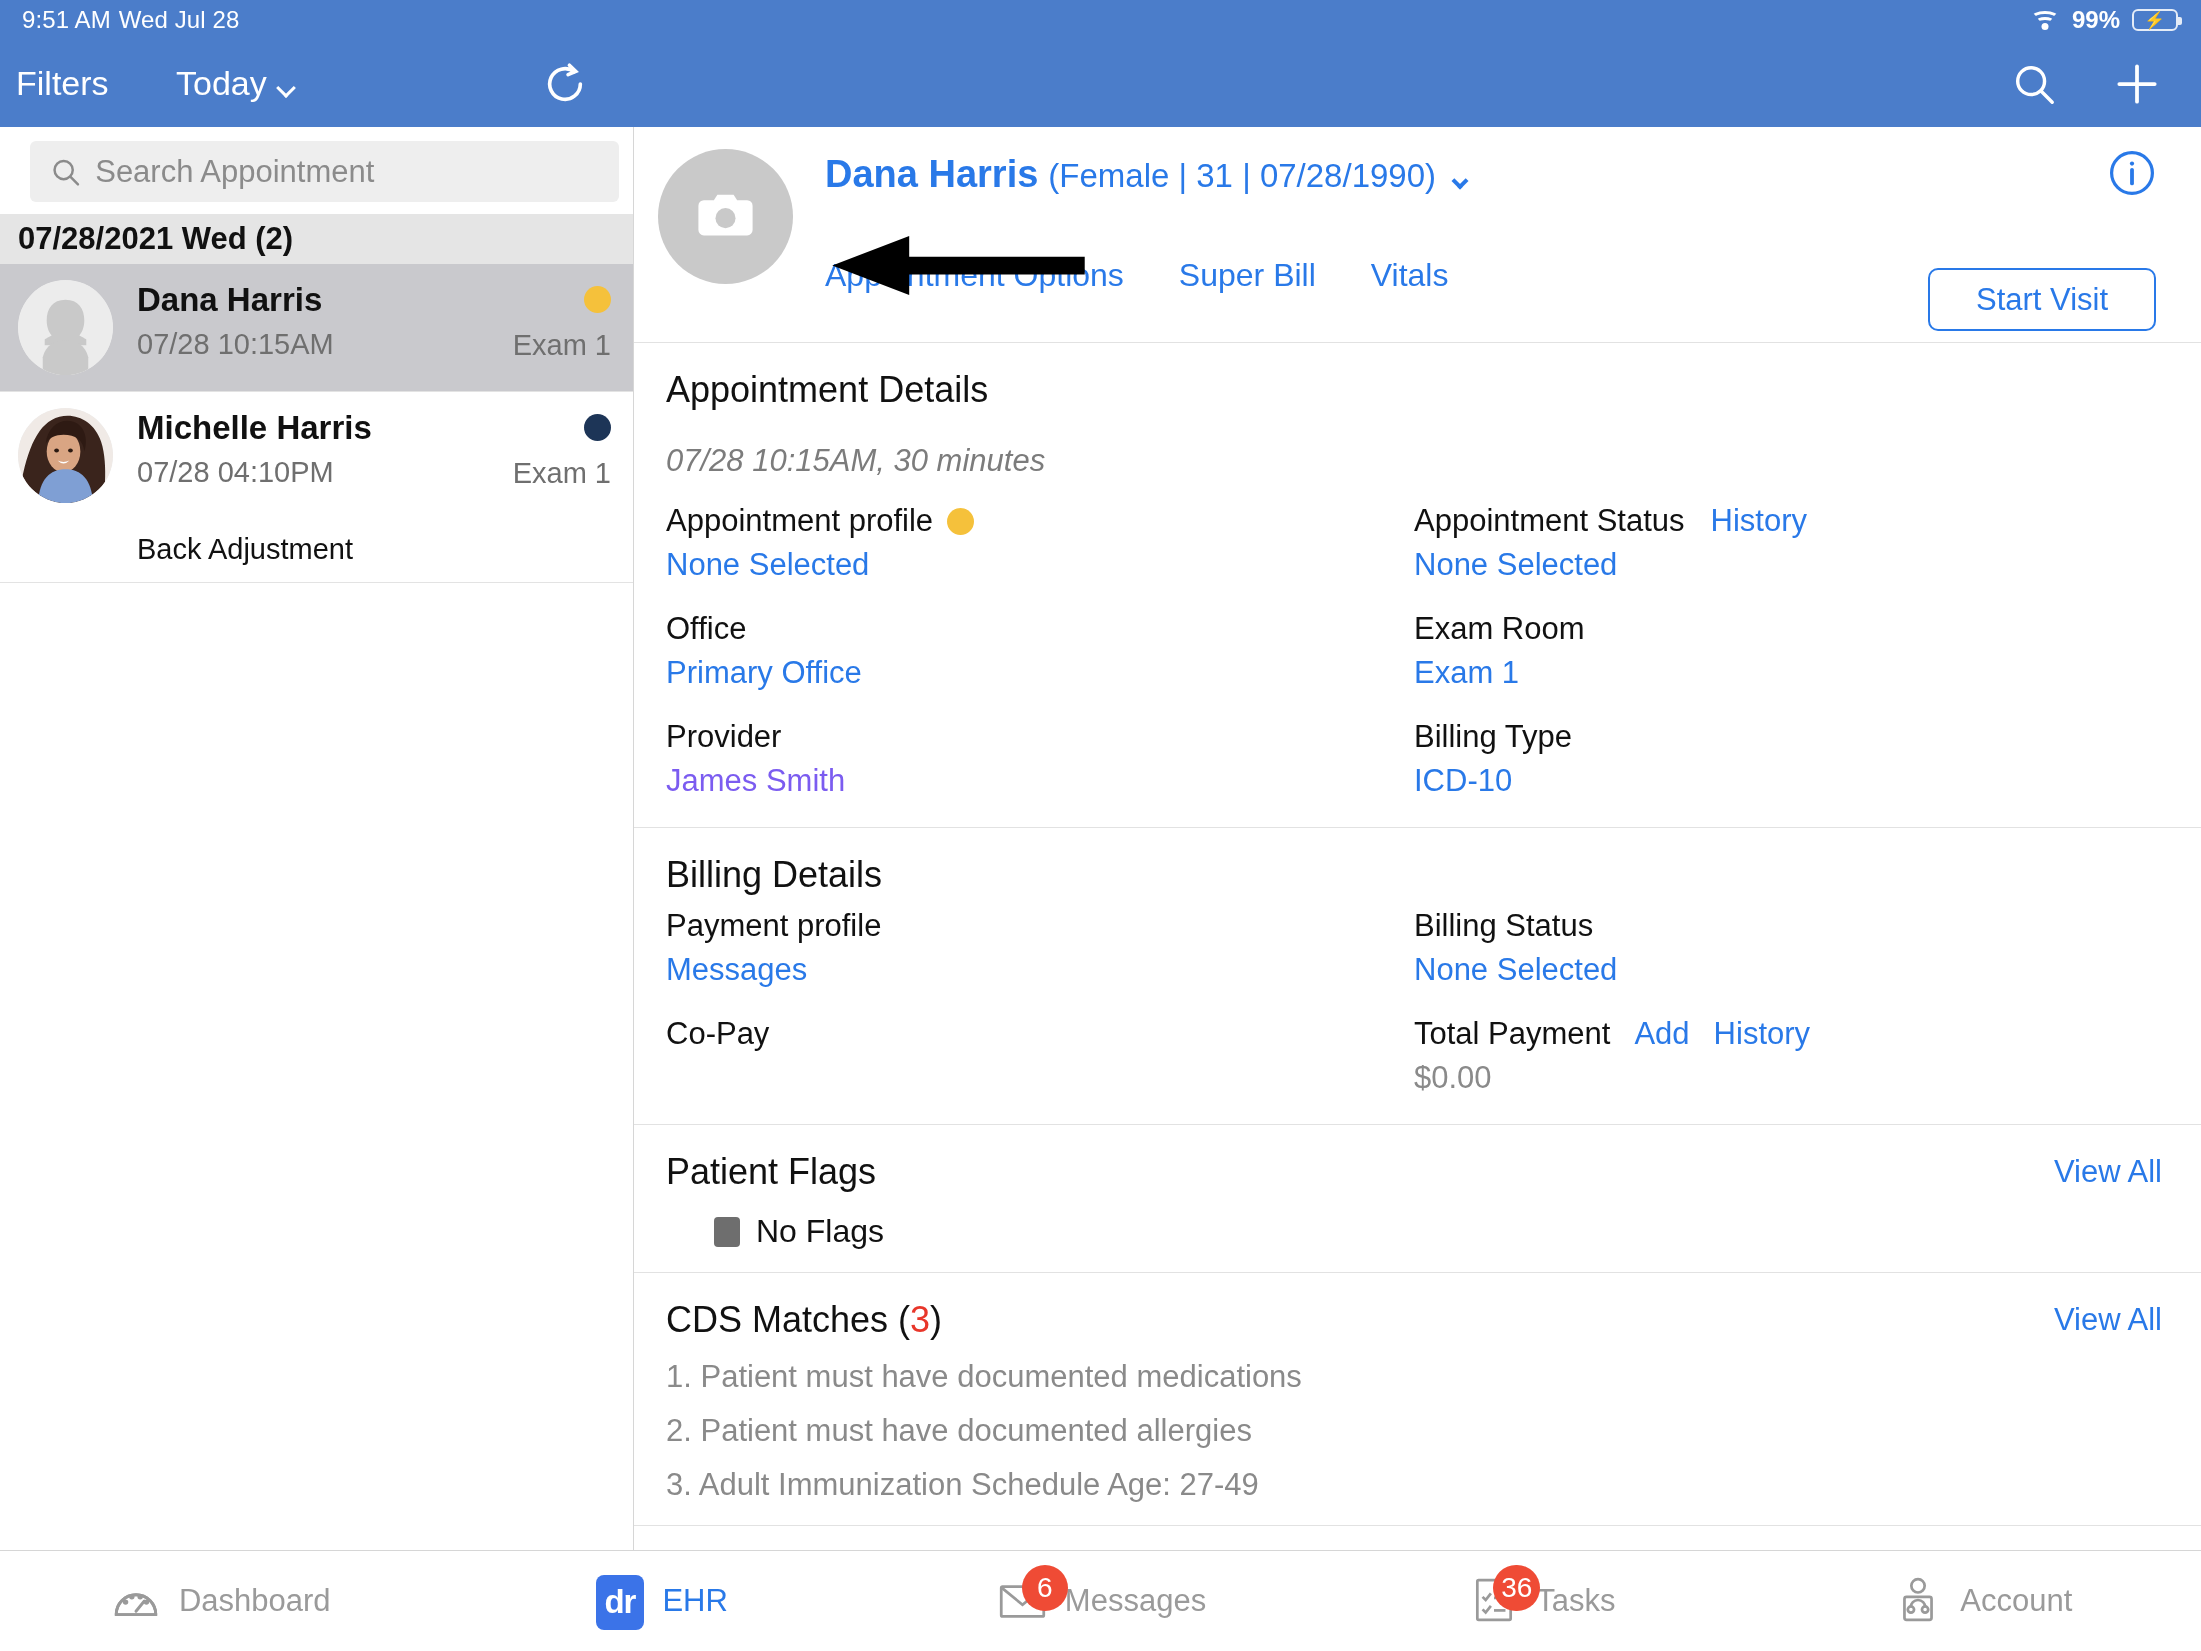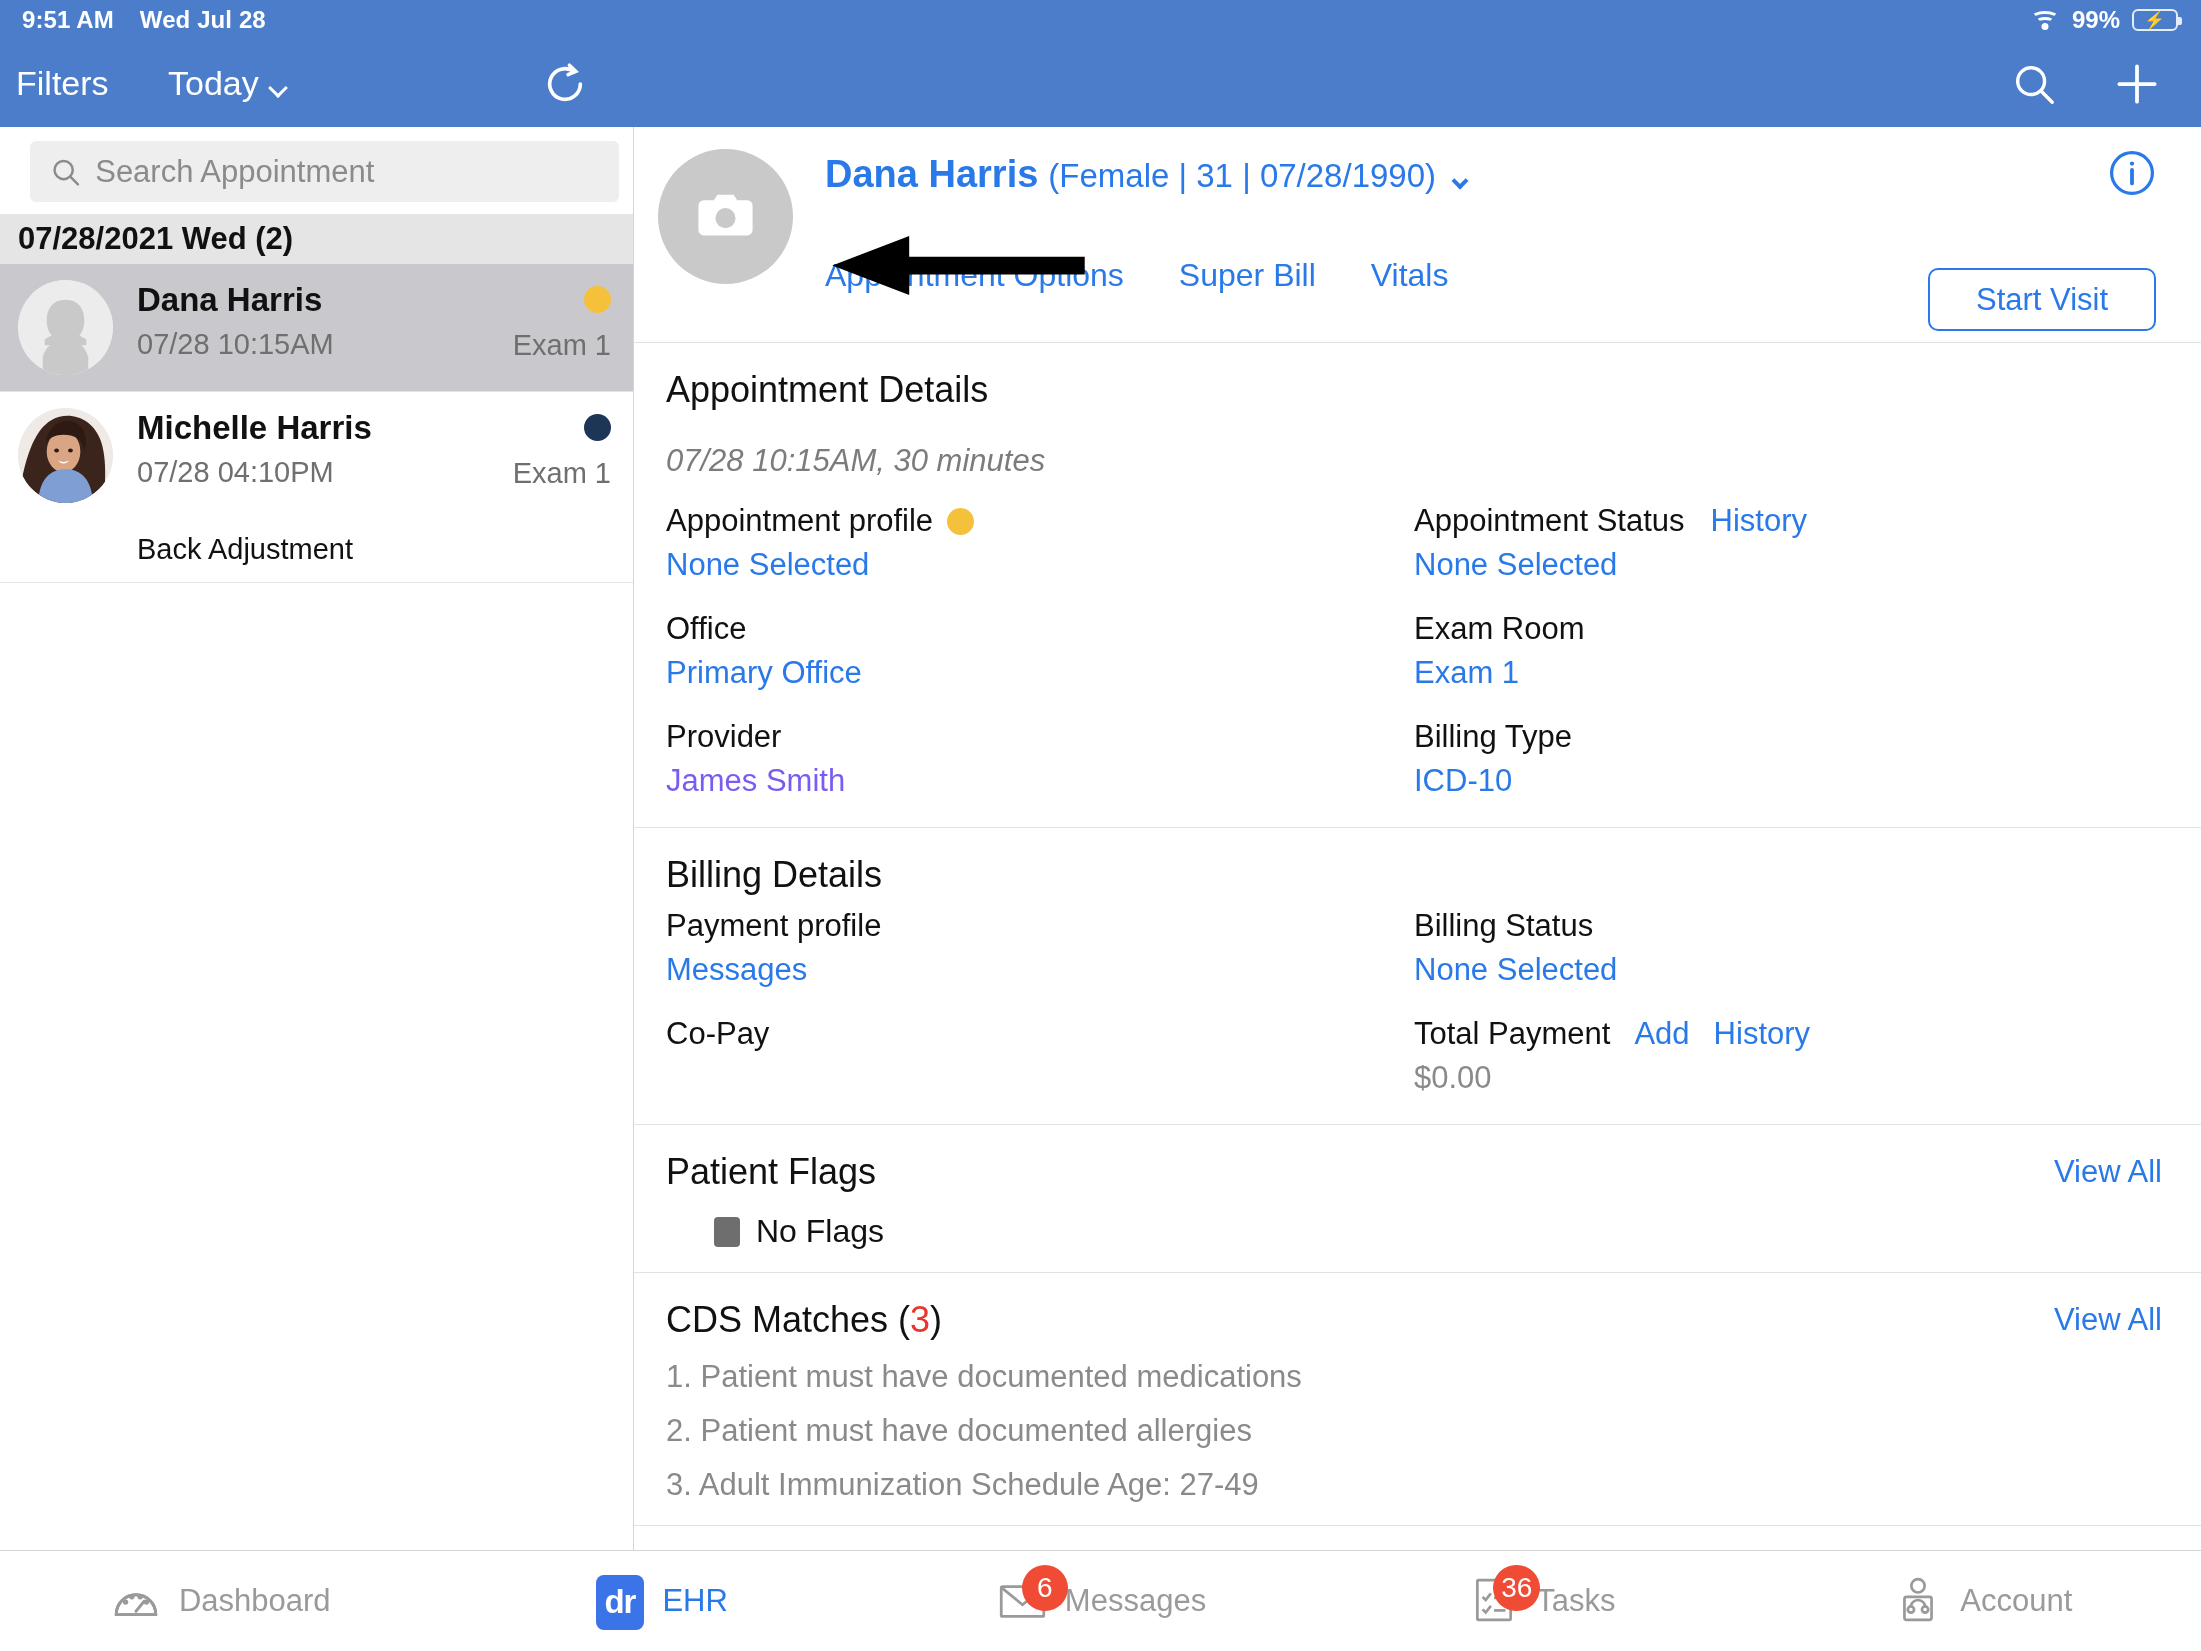--- a/index.html
+++ b/index.html
@@ -10,38 +10,38 @@
     overflow: hidden;
   }
   .app { position: relative; width: 2202px; height: 1651px; display: flex; flex-direction: column; }
 
   
   .statusbar {
     height: 40px; background: #4b7dca; color: #fff;
     display: flex; align-items: center; justify-content: space-between;
     padding: 0 24px 0 22px; flex: 0 0 40px;
   }
-  .status-left { display: flex; align-items: center; gap: 26px; font-size: 24px; font-weight: 700; letter-spacing: 0.1px;}
+  .status-left { display: flex; align-items: center; gap: 8px; font-size: 24px; font-weight: 400; letter-spacing: 0.1px;}
   .status-right { display: flex; align-items: center; gap: 12px; font-size: 24px; font-weight: 600;}
   .wifi-icon { display:inline-block; width: 30px; height: 22px; position: relative; }
   .wifi-icon i { position:absolute; border: 3.5px solid #fff; border-bottom-color: transparent;
     border-left-color: transparent; border-right-color: transparent; border-radius: 50% 50% 0 0; left:50%; transform: translateX(-50%);}
   .wifi-icon i.a { width: 28px; height: 14px; top: 2px; }
   .wifi-icon i.b { width: 18px; height: 9px; top: 8px; }
   .wifi-icon i.c { width: 7px; height: 7px; top: 14px; background:#fff; border:none; border-radius:50%; }
   .battery { width: 46px; height: 22px; border: 2.5px solid rgba(255,255,255,.85); border-radius: 6px; position: relative; padding: 2px;}
   .battery:after { content:""; position:absolute; right:-6px; top: 6px; width: 4px; height: 8px; background: rgba(255,255,255,.85); border-radius: 0 2px 2px 0;}
   .battery .fill { height: 100%; width: 99%; background: #4cd964; border-radius: 3px; }
   .battery .bolt { position:absolute; left: 50%; top:50%; transform: translate(-50%,-50%); color: #fff; font-size: 17px; line-height: 1;}
 
   
   .navbar { height: 87px; background: #4b7dca; display:flex; align-items:center; flex:0 0 87px; position: relative;}
   .nav-left { width: 634px; display:flex; align-items:center; position: relative; height: 100%; }
   .nav-filters { color:#fff; font-size: 34px; margin-left: 16px; }
-  .nav-today { color:#fff; font-size:34px; position:absolute; left: 168px; display:flex; align-items:flex-end; gap:12px;}
+  .nav-today { color:#fff; font-size:34px; position:absolute; left: 176px; display:flex; align-items:flex-end; gap:12px;}
   .caret-down { display:inline-block; width: 14px; height: 14px; border-right: 3.5px solid #fff; border-bottom: 3.5px solid #fff;
      transform: rotate(45deg); margin-bottom: 8px; }
   .refresh-btn { position:absolute; right: 46px; top: 50%; transform: translateY(-50%); width: 46px; height: 46px;}
   .nav-right { flex: 1; display:flex; align-items:center; justify-content:flex-end; gap: 53px; padding-right: 40px;}
   .icon-btn { width: 50px; height: 50px; display:flex; align-items:center; justify-content:center; cursor:pointer;}
 
   
   .body { flex: 1; display: flex; min-height: 0; }
   .sidebar { width: 634px; flex: 0 0 634px; border-right: 1px solid #d6d6d6; background:#fff; display:flex; flex-direction:column;}
   .search-wrap { padding: 14px 14px 12px 14px; }

